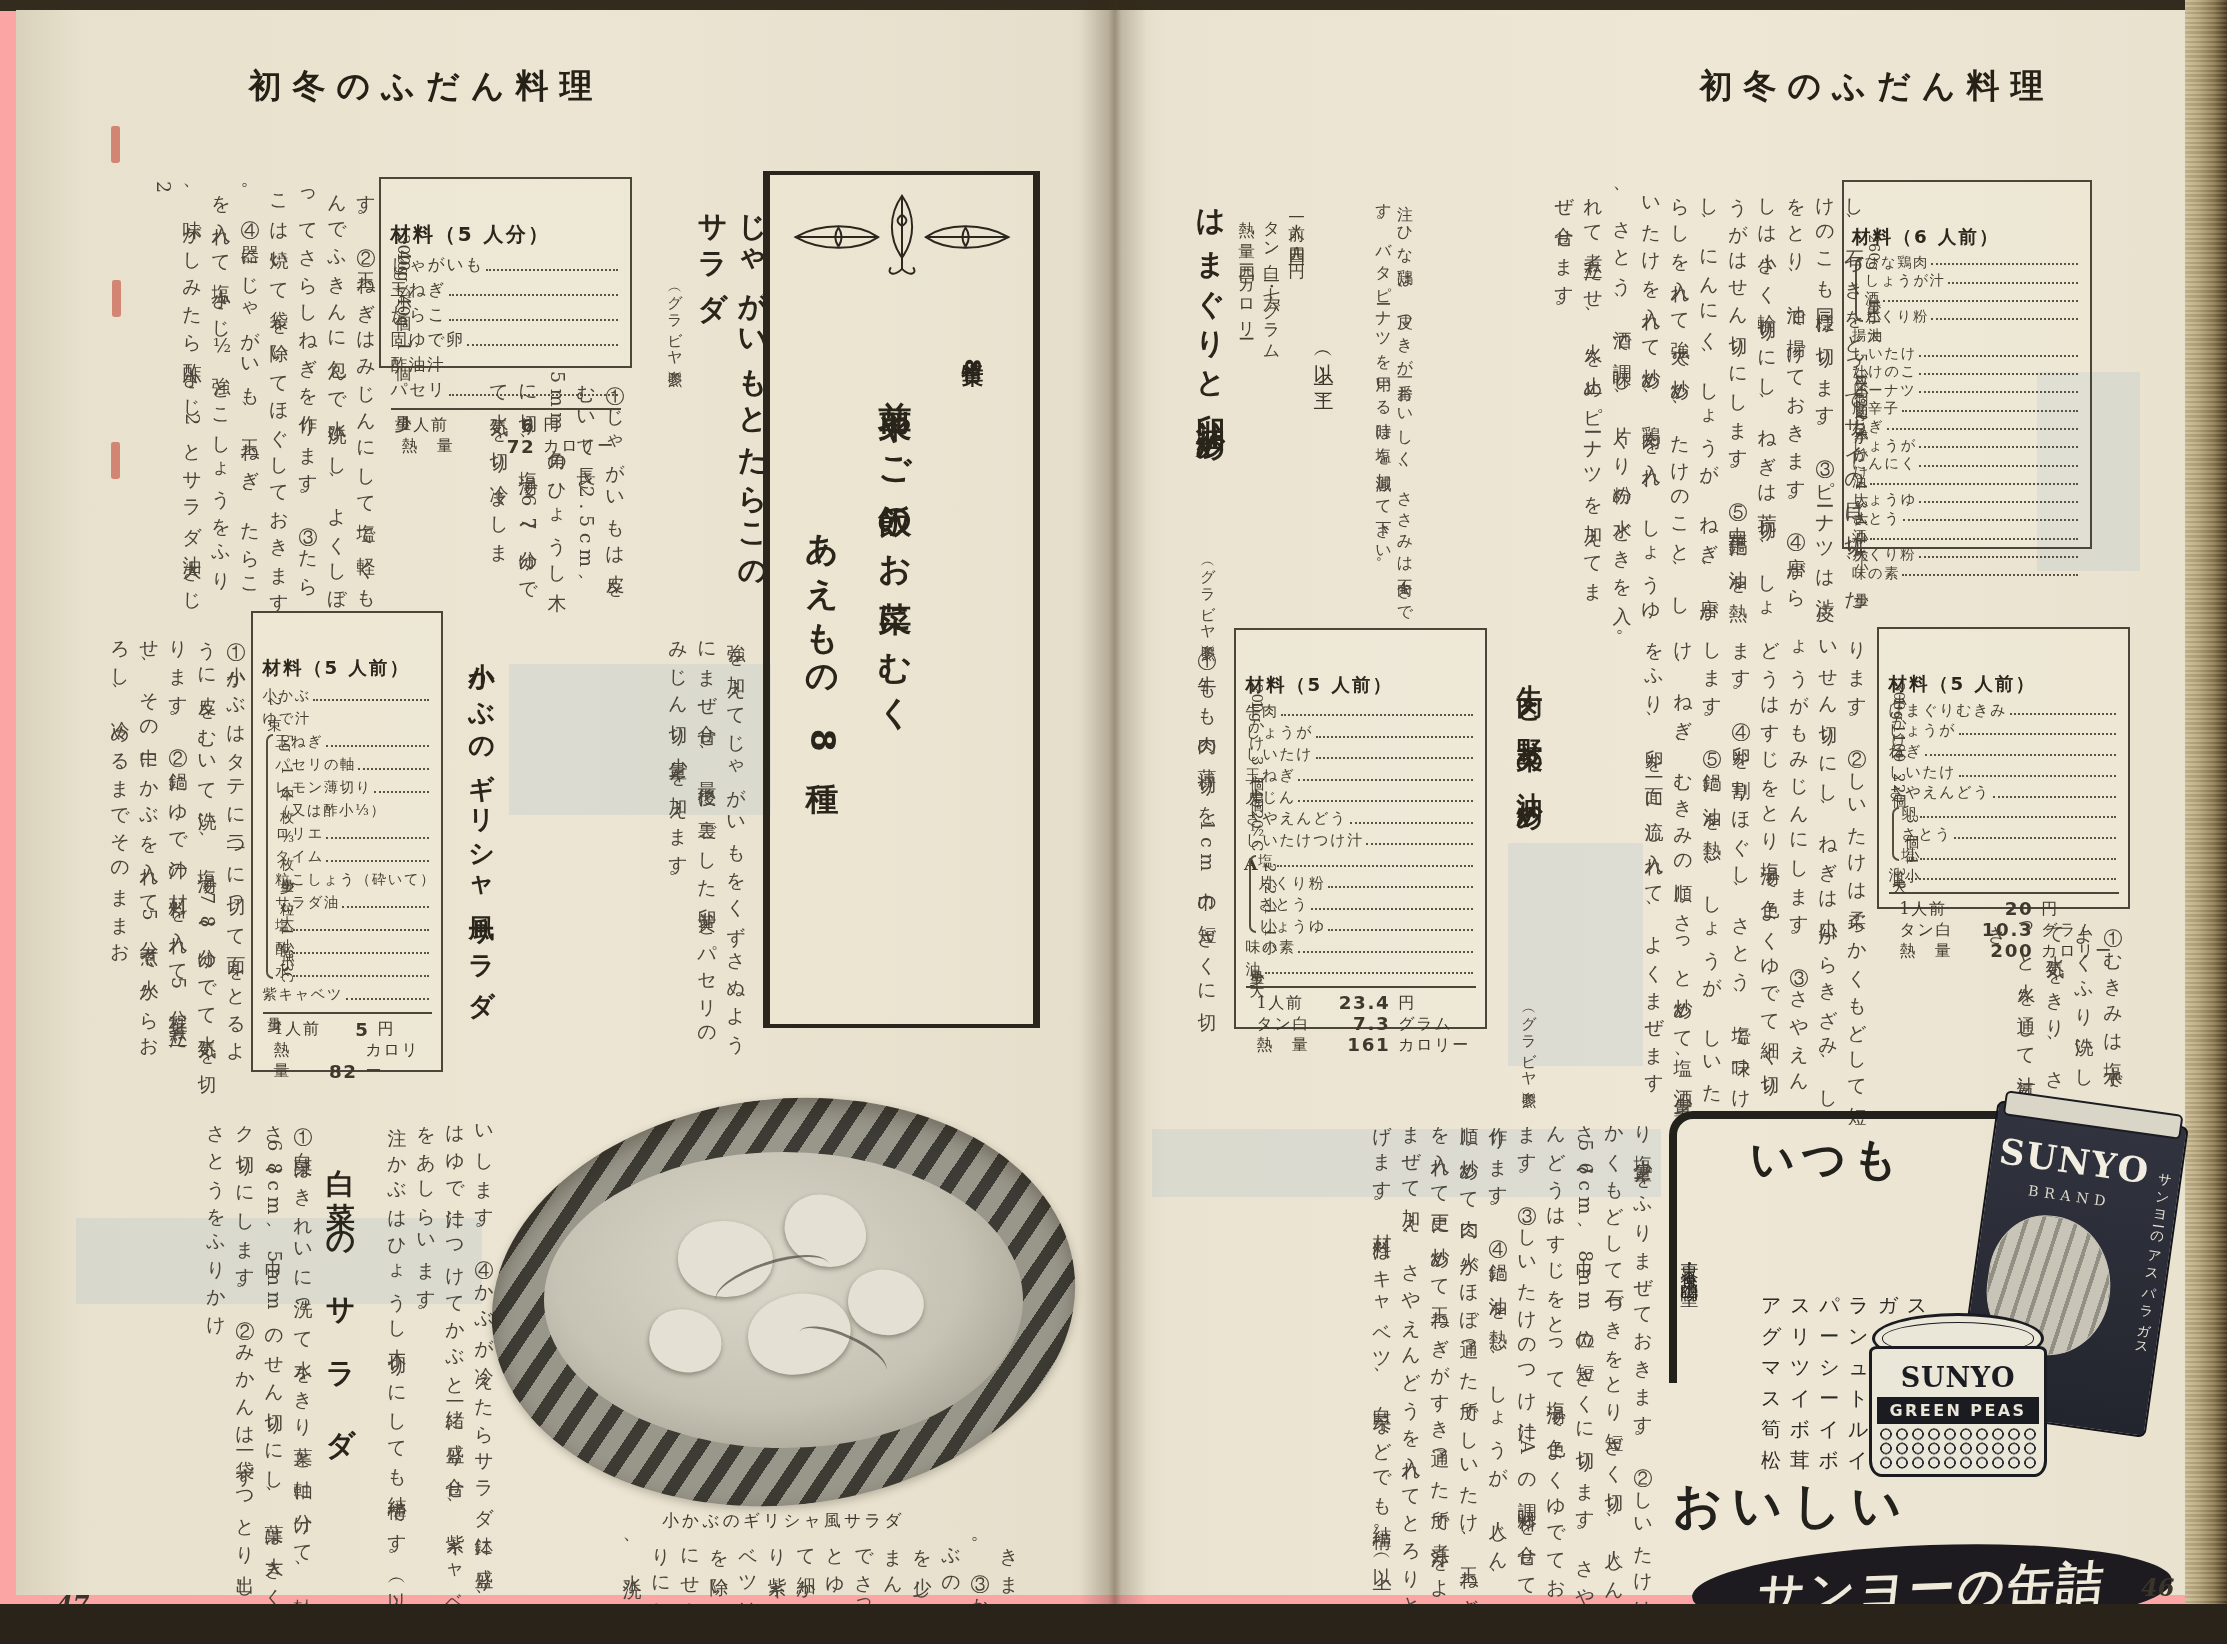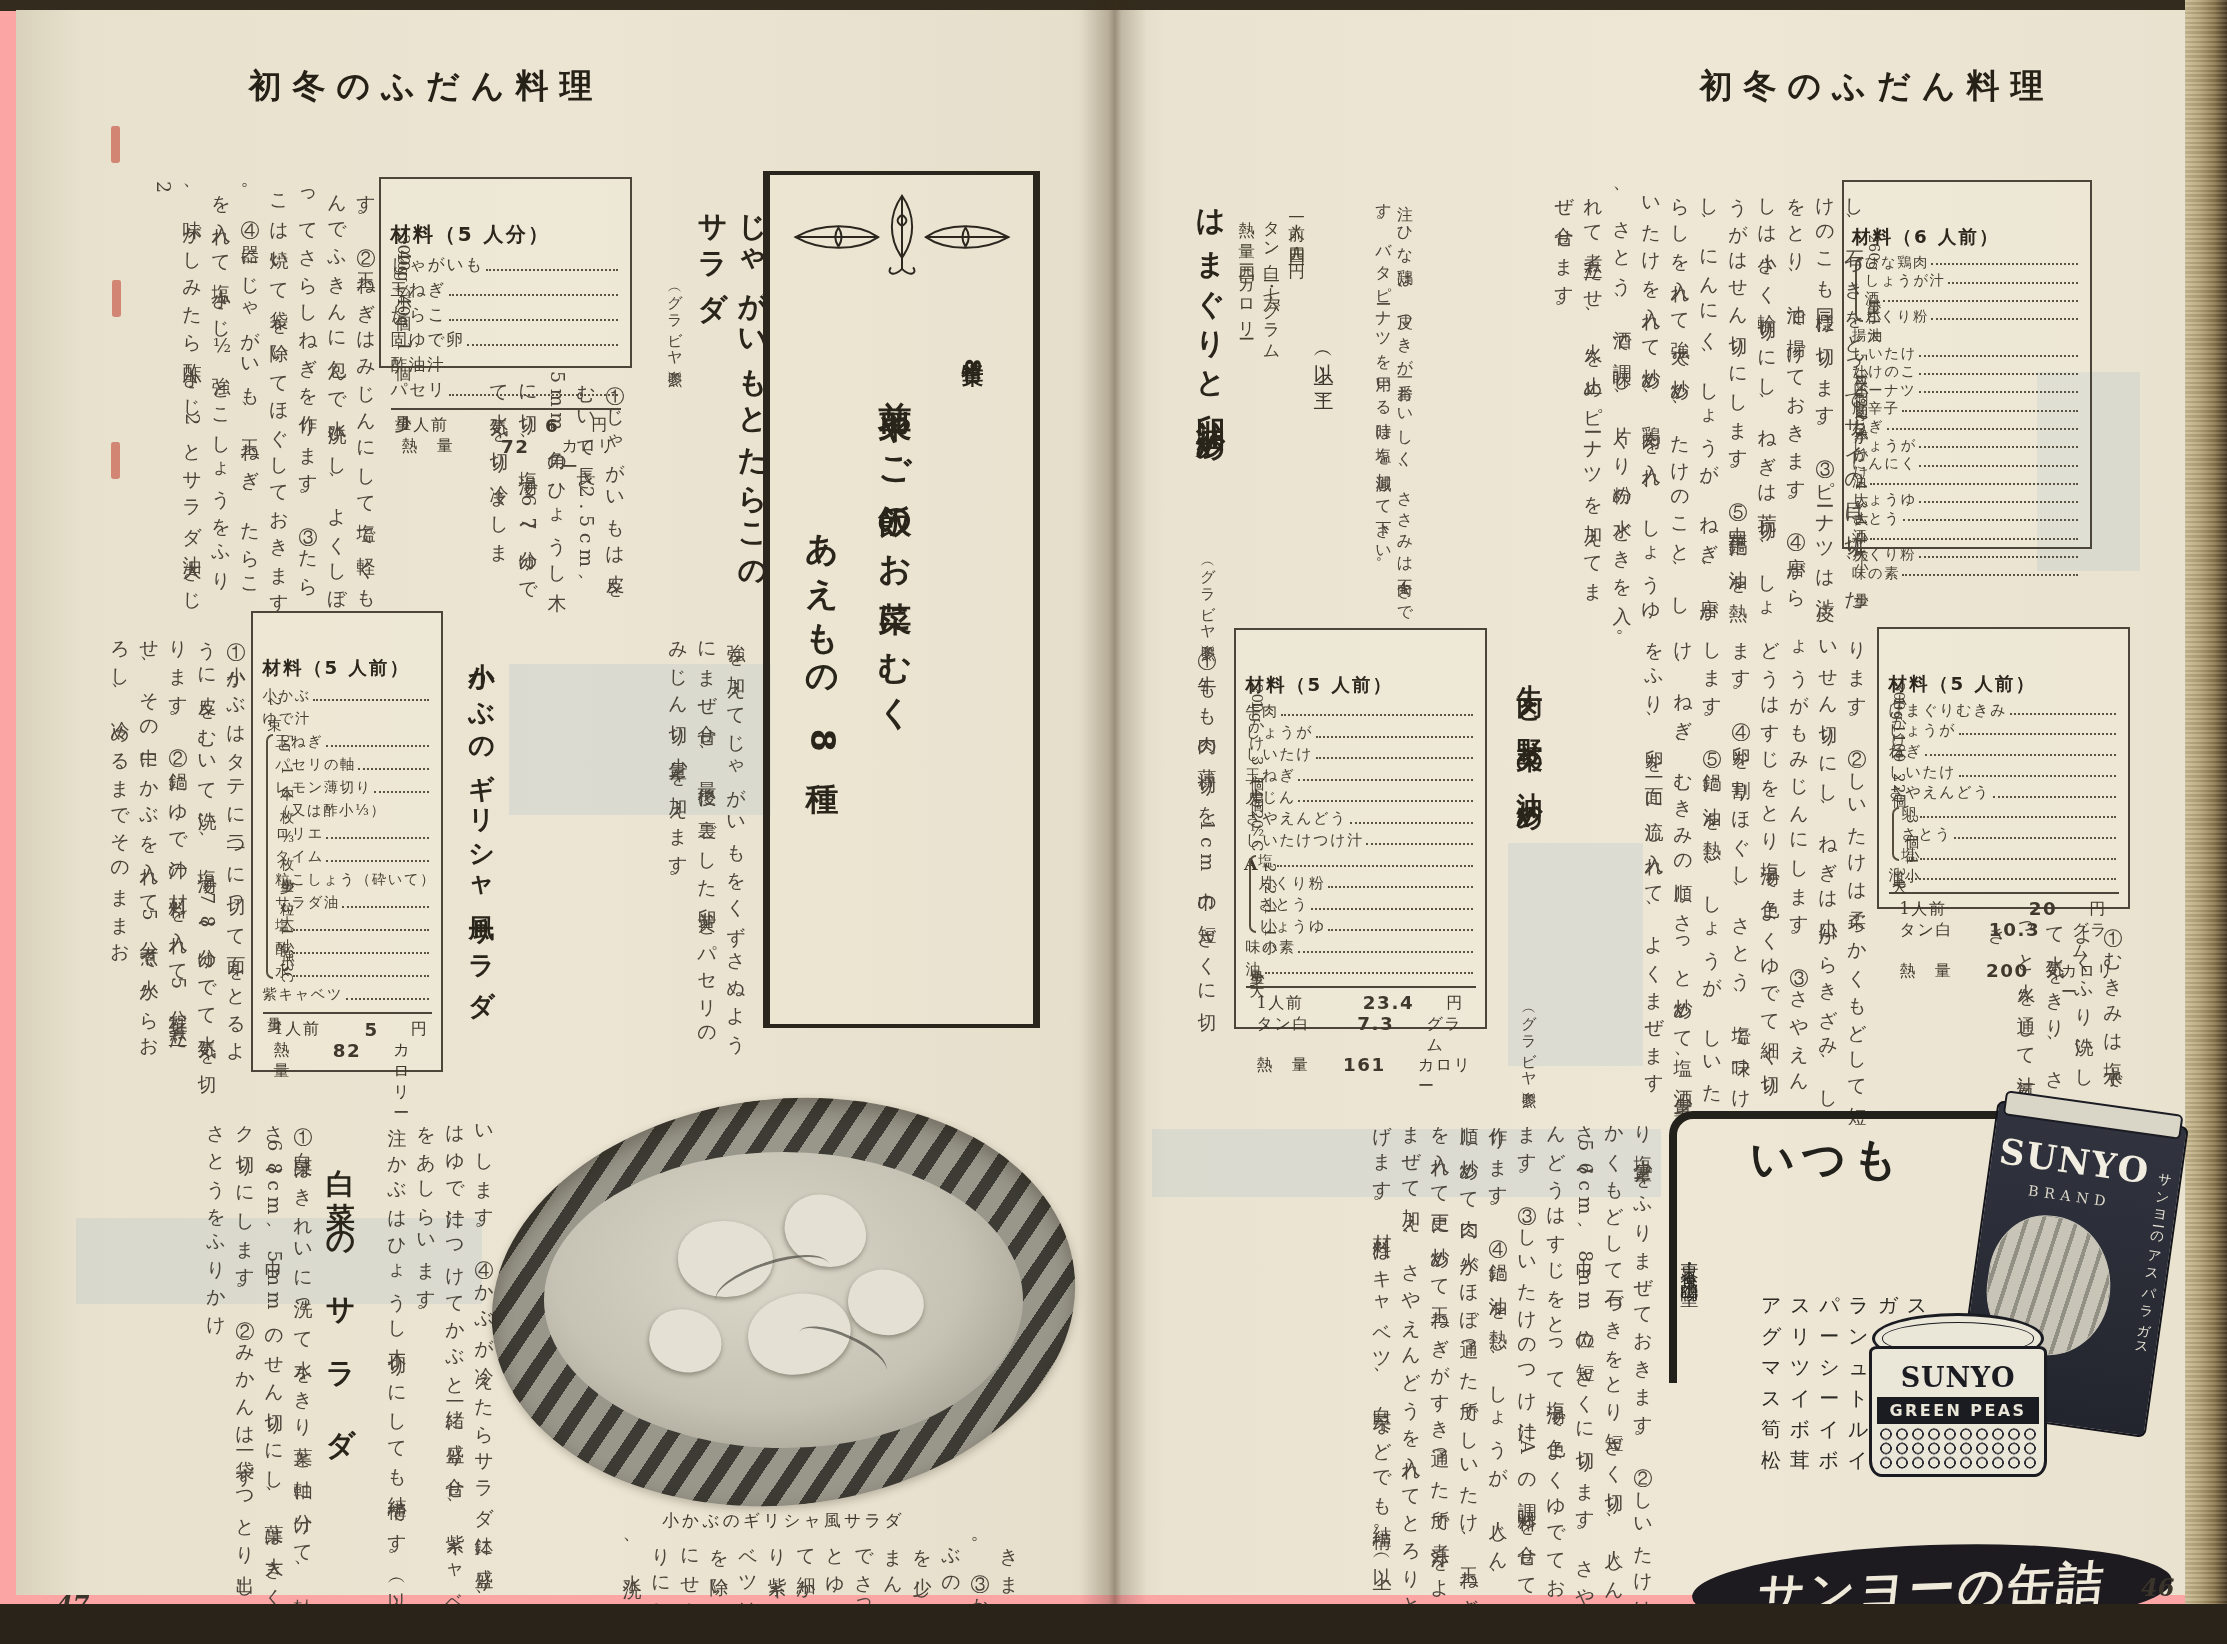--- a/index.html
+++ b/index.html
@@ -33,21 +33,21 @@
   .row{display:flex;align-items:flex-end;color:#464034;}
   .row .n{white-space:nowrap;letter-spacing:1.6px;}
   .row .dots{flex:1;min-width:9.5px;border-bottom:2.4px dotted #5a5344;margin:0 2.4px 5.6px 2.4px;}
   .row .v{white-space:nowrap;}
   .row.nol .dots{border-bottom:none;}
   .row.g{position:relative;margin-left:12.7px;}
   .row.g::before{content:"";position:absolute;left:-9.5px;top:-2.4px;bottom:-2.4px;border-left:2px solid #564f40;}
   .row.gf::before{top:4px;border-top:2px solid #564f40;border-top-left-radius:7.2px;width:5.6px;}
   .row.gl::before{bottom:4px;border-bottom:2px solid #564f40;border-bottom-left-radius:7.2px;width:5.6px;}
   .stats{border-top:2.4px solid #4c463a;margin-top:6.4px;padding:4.8px 3.2px 0 11px;}
-  .stat{display:flex;align-items:flex-start;font-size:16px;letter-spacing:1.6px;gap:24px;}
+  .stat{display:flex;align-items:flex-end;font-size:16px;letter-spacing:1.6px;}
   .stat .sl{width:38%;}
   .stat .sn{width:24%;text-align:right;font-family:"DejaVu Sans","Liberation Sans",sans-serif;font-weight:bold;font-size:18.3px;}
   .stat .su{padding-left:8px;}
   #box1 .row{font-size:16.7px;line-height:25px;}
   #box2 .row{font-size:14.3px;line-height:23px;}
   #box3 .row{font-size:14.3px;line-height:18.3px;}
   #box4 .row{font-size:15px;line-height:20.7px;}
   #box5 .row{font-size:15px;line-height:21.5px;}
   #box4 .stat,#box5 .stat{line-height:20.7px;}
   .alabel{position:absolute;left:8px;top:56.5%;font-size:17.5px;font-weight:bold;color:#3c362b;}
@@ -660,20 +660,21 @@
   <div class="ad">
     <div class="corner"></div>
     <div class="ad-h1">いつも</div>
     <div class="v ad-addr">東京・逸見山陽堂</div>
     <div class="ad-prod">アスパラガス
 グリーンピース
 マツシュルーム
 スイートガーキン
 筍ボイルド
 松茸ボイルド</div>
+    <div class="ad-tag">おいしい</div>
 
     <div class="can-tall">
       <div class="lid"></div>
       <div class="b1">SUNYO</div>
       <div class="b2">BRAND</div>
       <div class="asp"></div>
       <div class="side">サンヨーのアスパラガス</div>
     </div>
 
     <div class="can-round">

